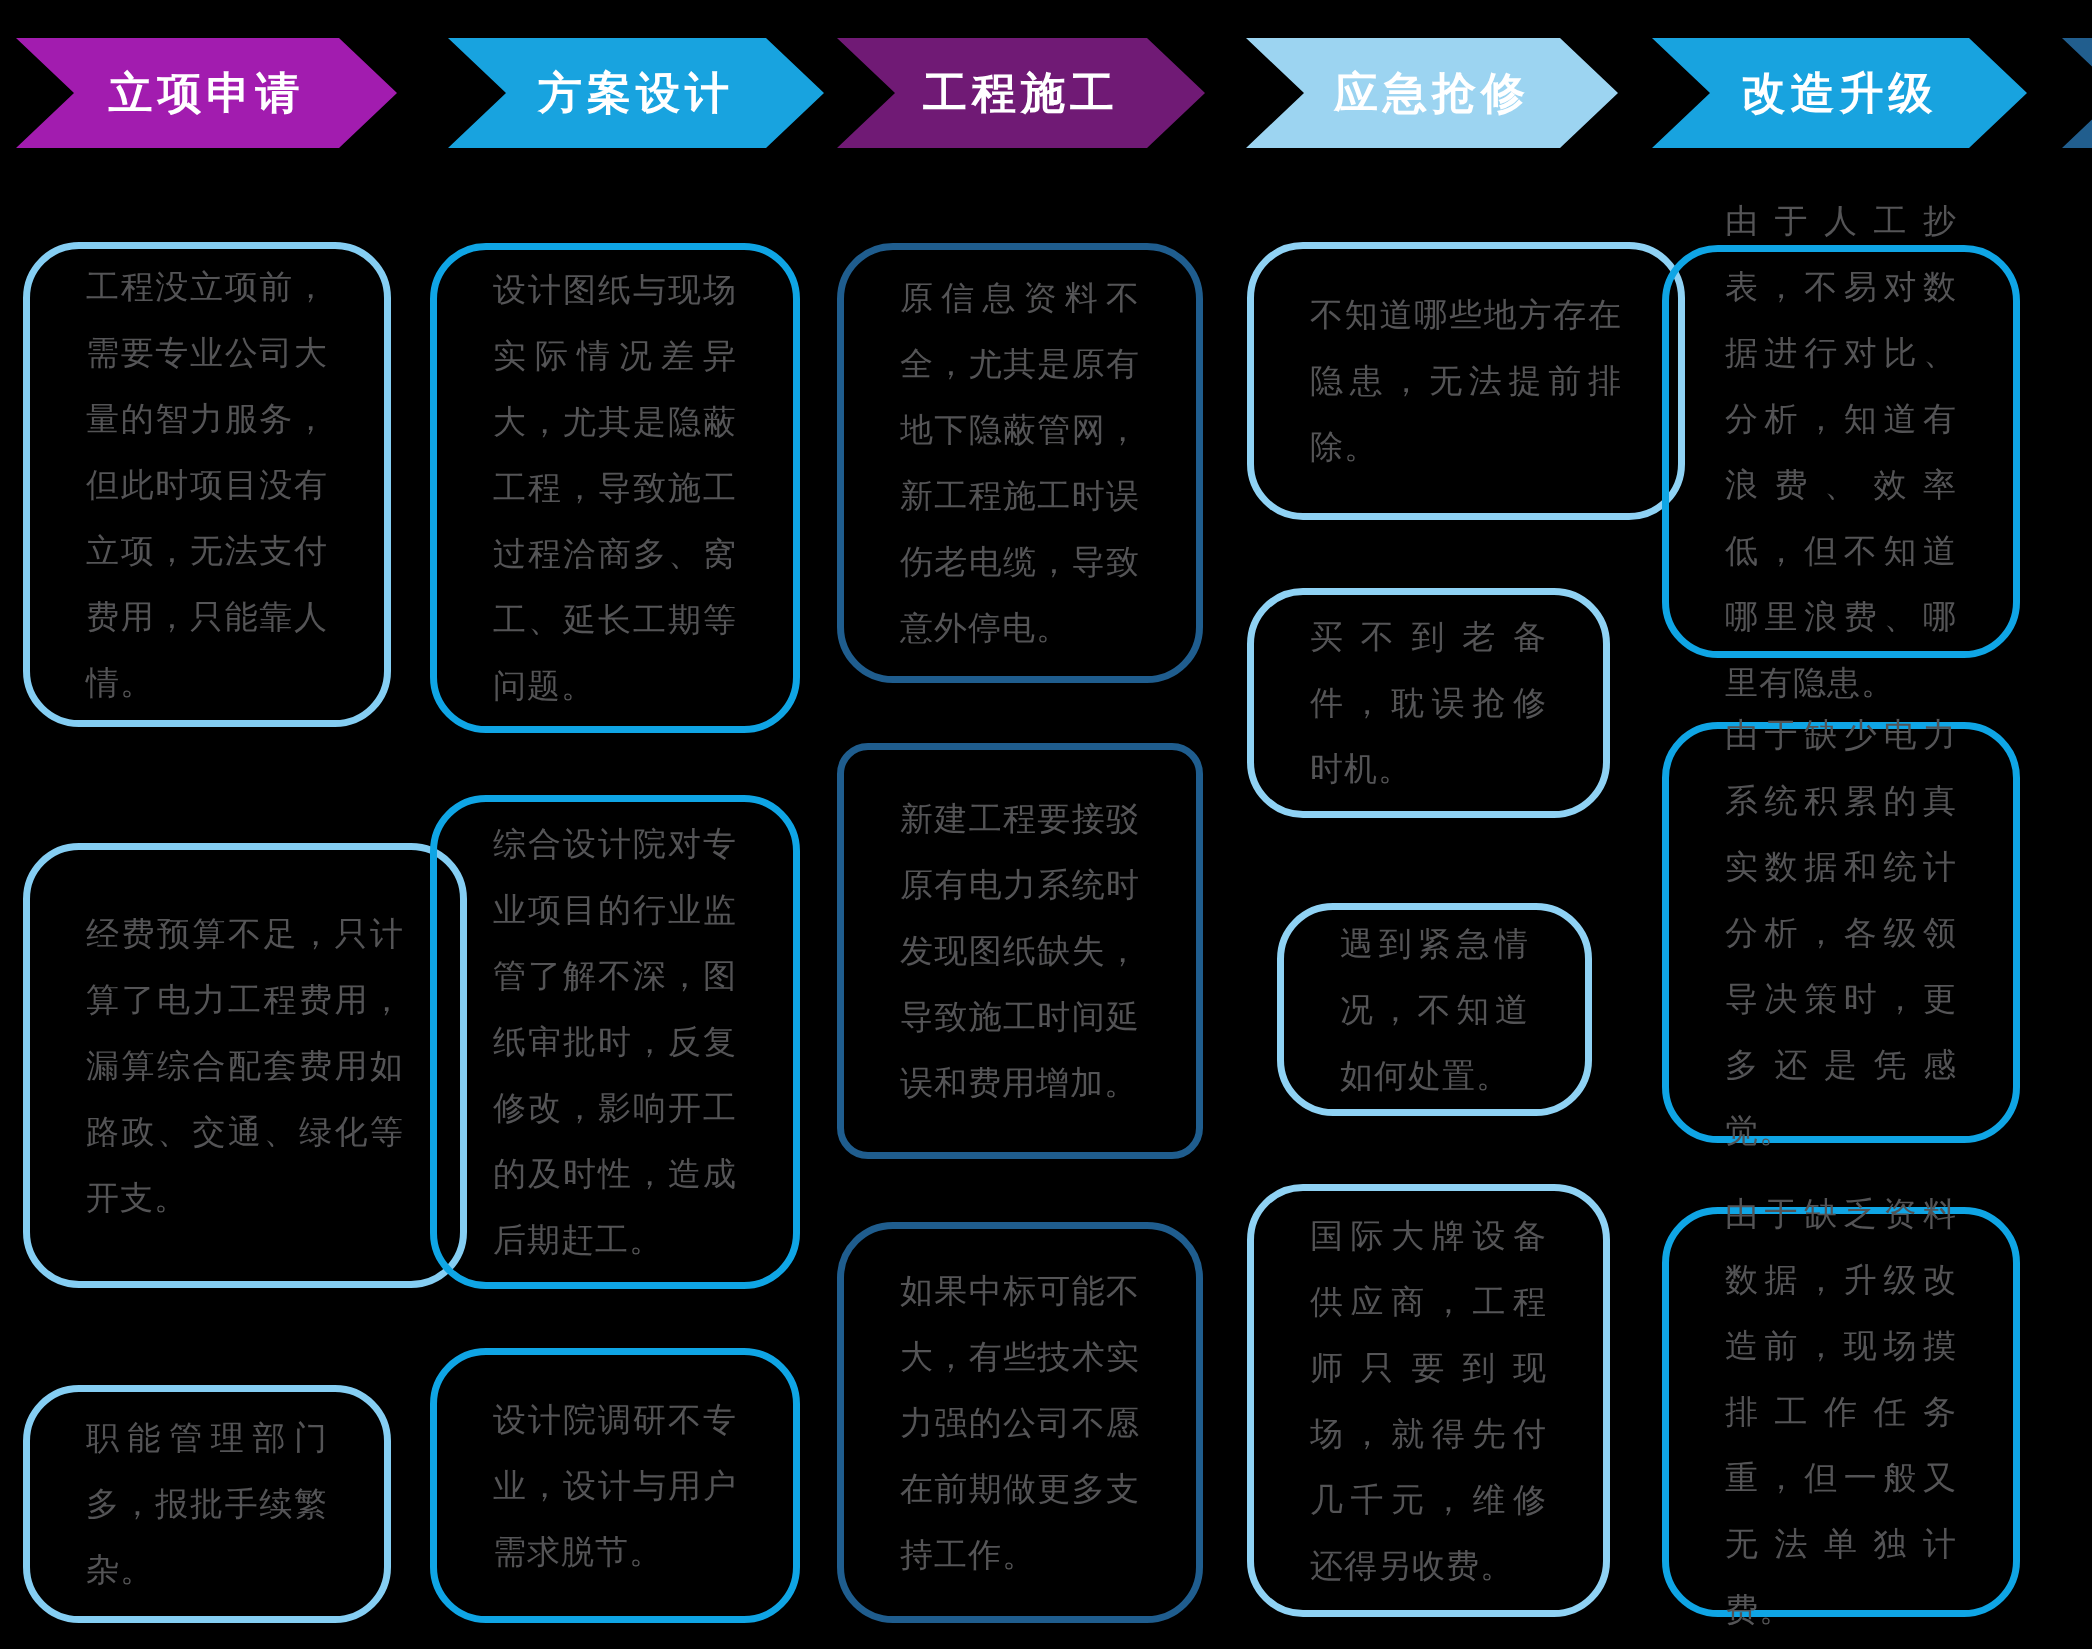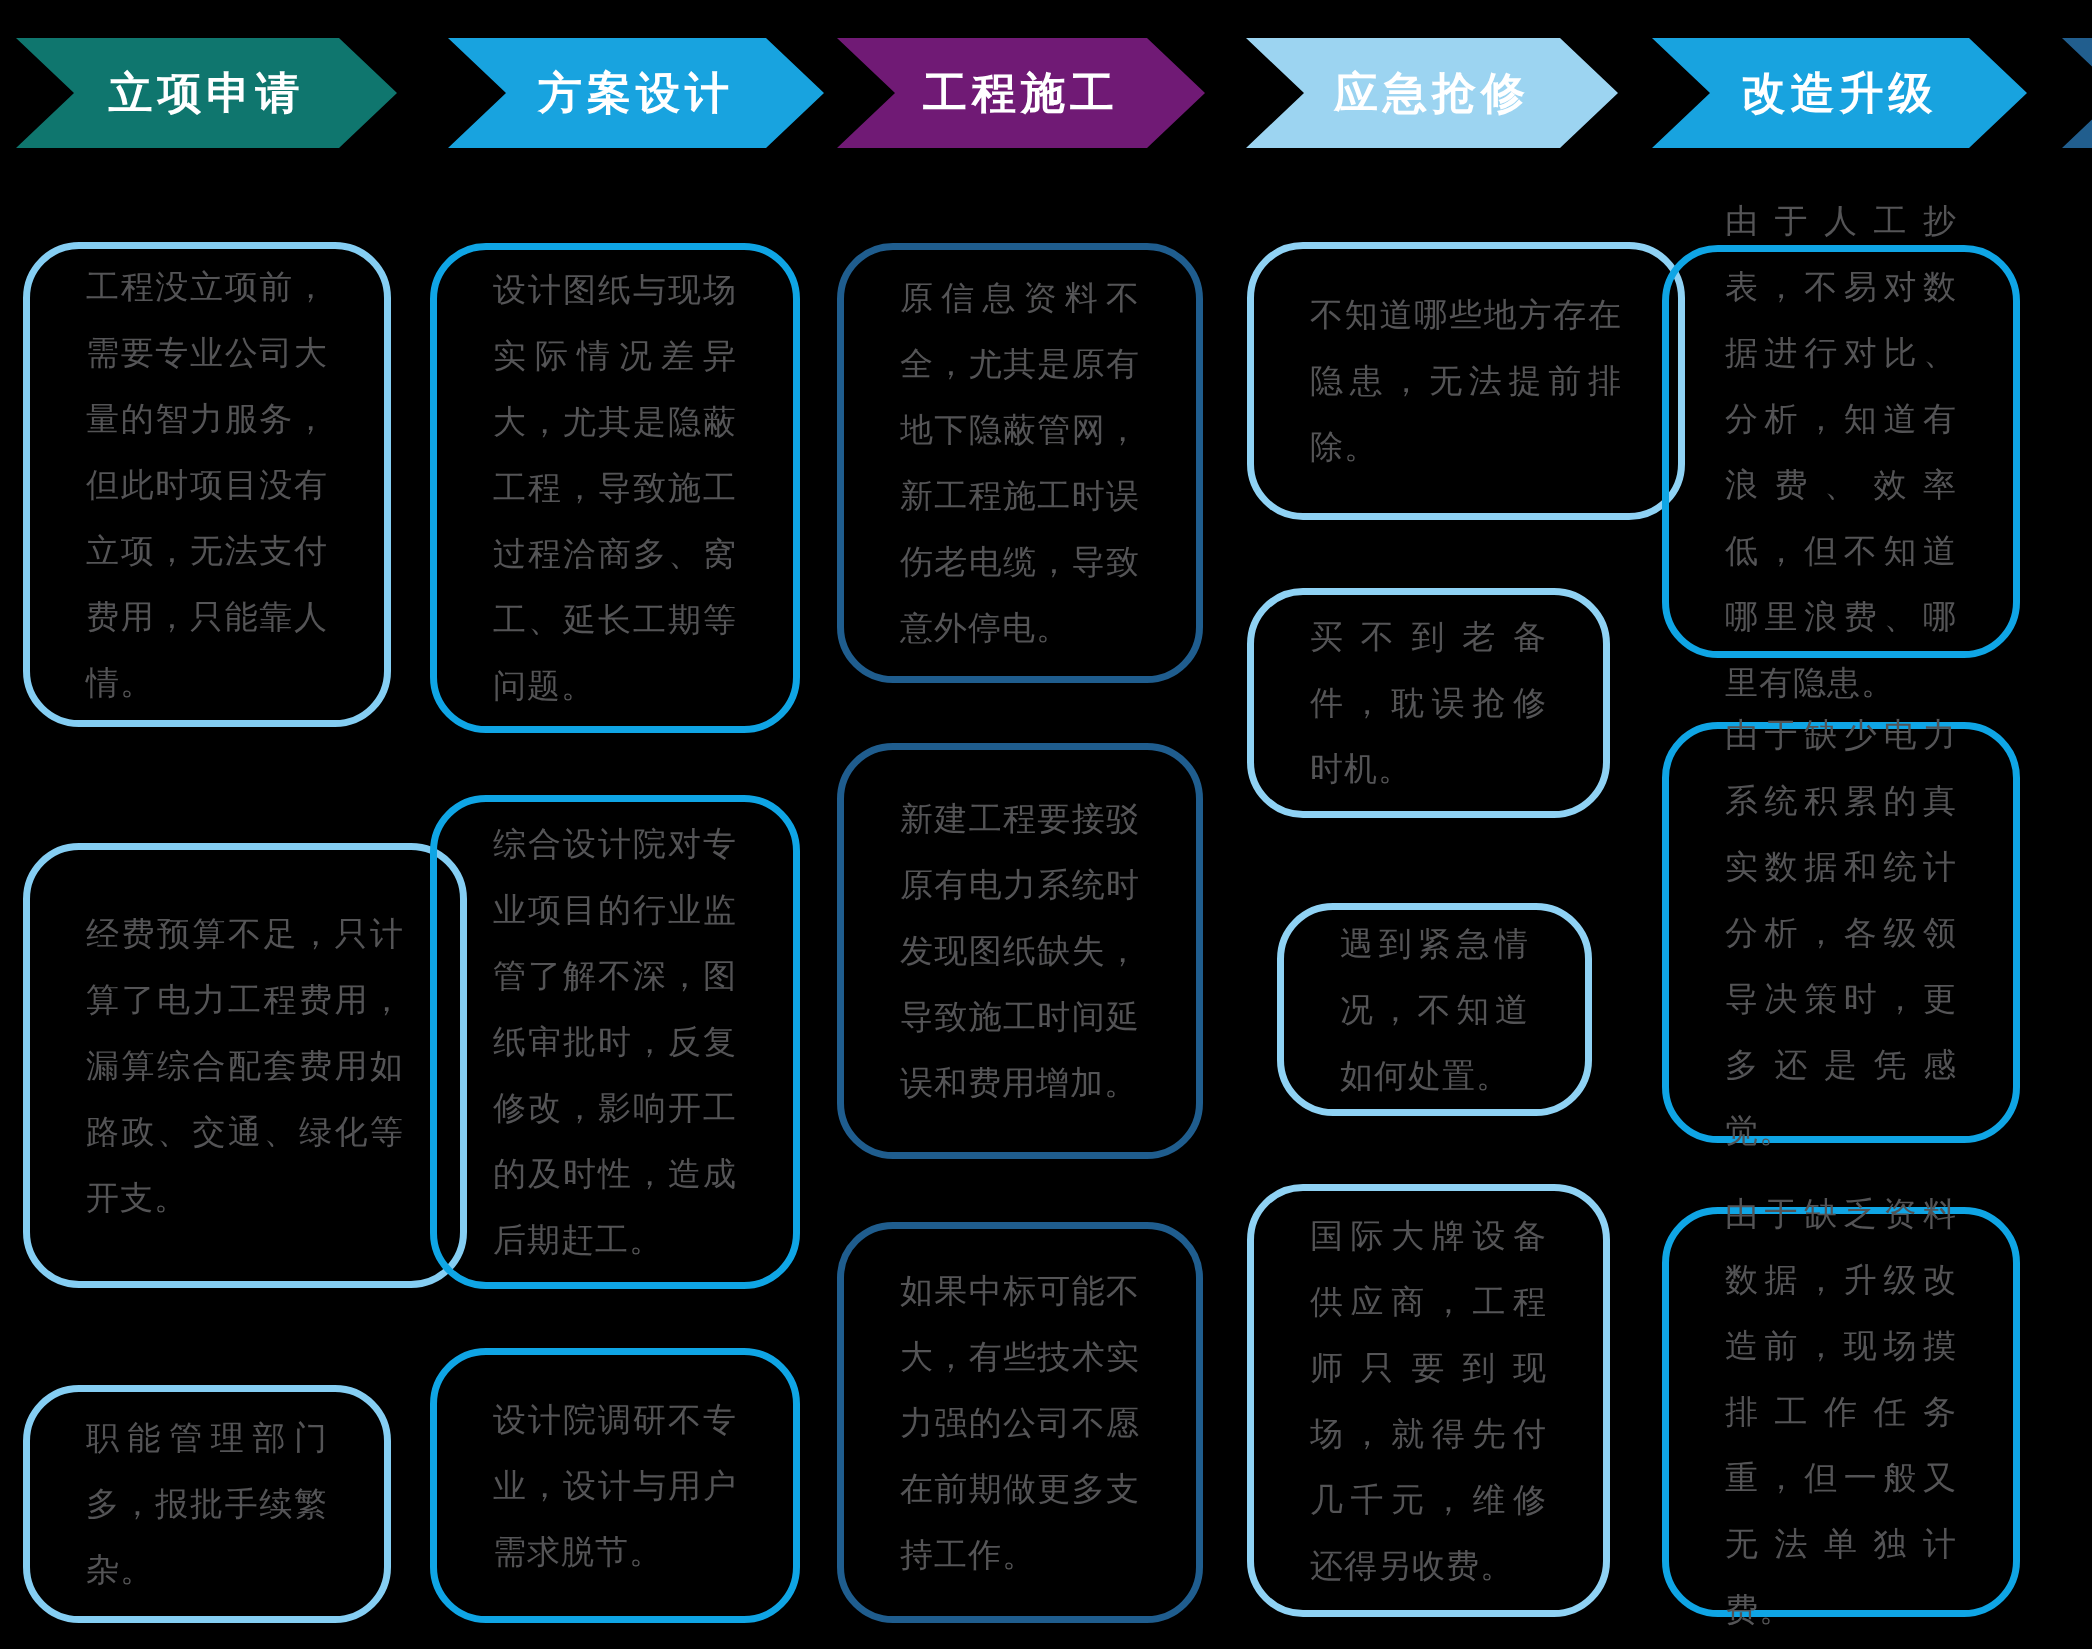--- a/index.html
+++ b/index.html
@@ -10,21 +10,21 @@
     overflow:hidden;
     font-family:"Liberation Sans","DejaVu Sans",sans-serif;
   }
   
   .arrow{
     position:absolute;top:38px;height:110px;
     display:flex;align-items:center;justify-content:center;
     color:#ffffff;font-weight:bold;font-size:44px;letter-spacing:5px;
     clip-path:polygon(0 0, calc(100% - 58px) 0, 100% 50%, calc(100% - 58px) 100%, 0 100%, 58px 50%);
   }
-  .a1{left:16px;width:381px;background:#0f766e;}
+  .a1{left:16px;width:381px;background:#a21caf;}
   .a2{left:448px;width:376px;background:#18A3DF;}
   .a3{left:837px;width:368px;background:#701a75;}
   .a4{left:1246px;width:372px;background:#9CD4F1;}
   .a5{left:1652px;width:375px;background:#18A3DF;}
   .sliver{
     position:absolute;top:38px;left:2062px;width:120px;height:110px;
     background:#215E8E;
     clip-path:polygon(0 0, 100% 0, 100% 100%, 0 100%, 58px 50%);
   }
   
@@ -44,21 +44,21 @@
   
   .b11{left:23px;top:242px;width:368px;height:485px;}
   .b12{left:23px;top:843px;width:444px;height:445px;}
   .b13{left:23px;top:1385px;width:368px;height:238px;font-family:Liberation Serif, serif;}
   
   .b21{left:430px;top:243px;width:370px;height:490px;}
   .b22{left:430px;top:795px;width:370px;height:494px;}
   .b23{left:430px;top:1348px;width:370px;height:275px;}
   
   .b31{left:837px;top:243px;width:366px;height:440px;}
-  .b32{left:837px;top:743px;width:366px;height:416px;}
+  .b32{left:837px;top:743px;width:366px;height:416px;border-radius:31px;}
   .b33{left:837px;top:1222px;width:366px;height:401px;}
   
   .b41{left:1247px;top:242px;width:438px;height:278px;}
   .b42{left:1247px;top:588px;width:363px;height:230px;}
   .b43{left:1277px;top:903px;width:315px;height:213px;}
   .b44{left:1247px;top:1184px;width:363px;height:433px;}
   
   .b51{left:1662px;top:245px;width:358px;height:413px;}
   .b52{left:1662px;top:722px;width:358px;height:421px;}
   .b53{left:1662px;top:1207px;width:358px;height:410px;}

